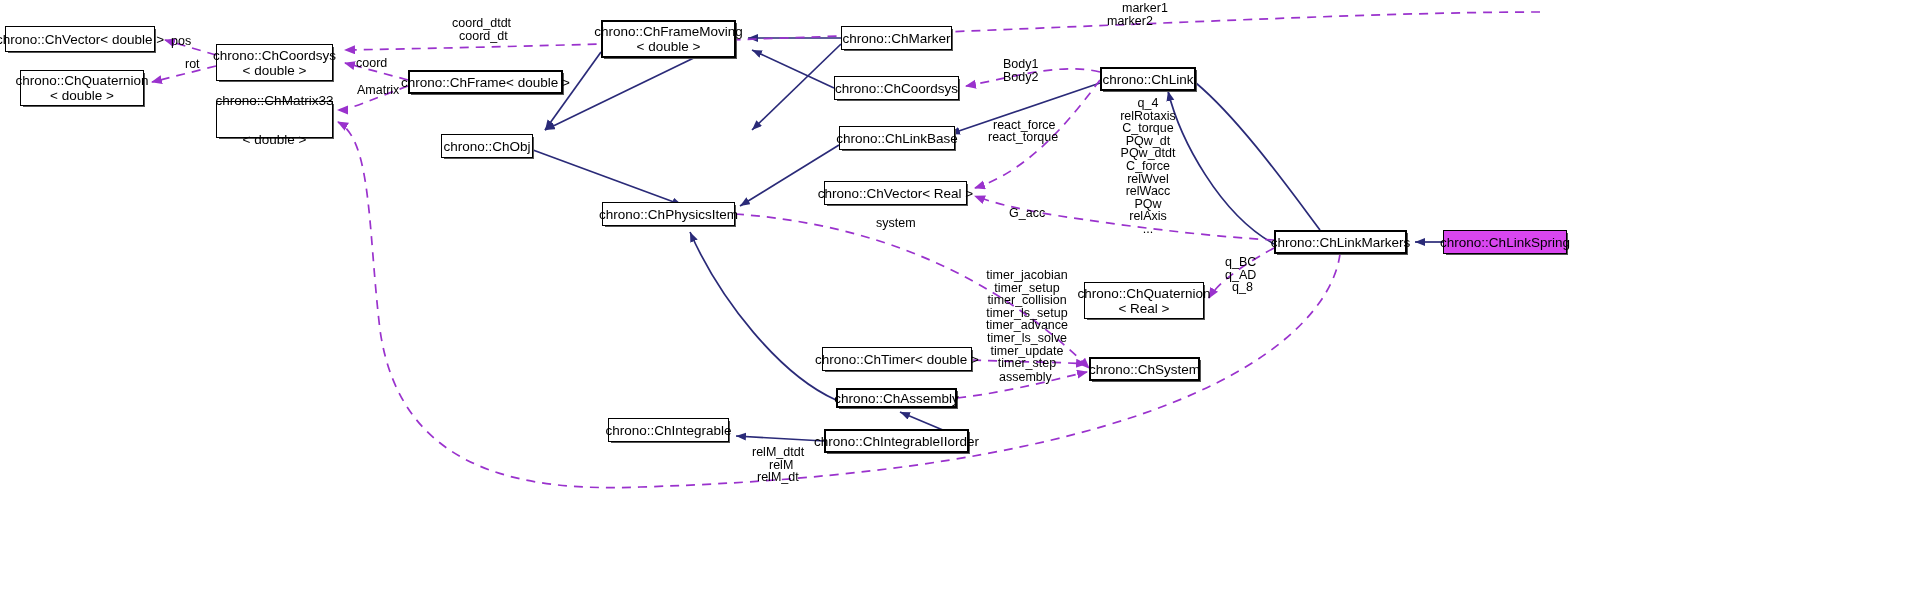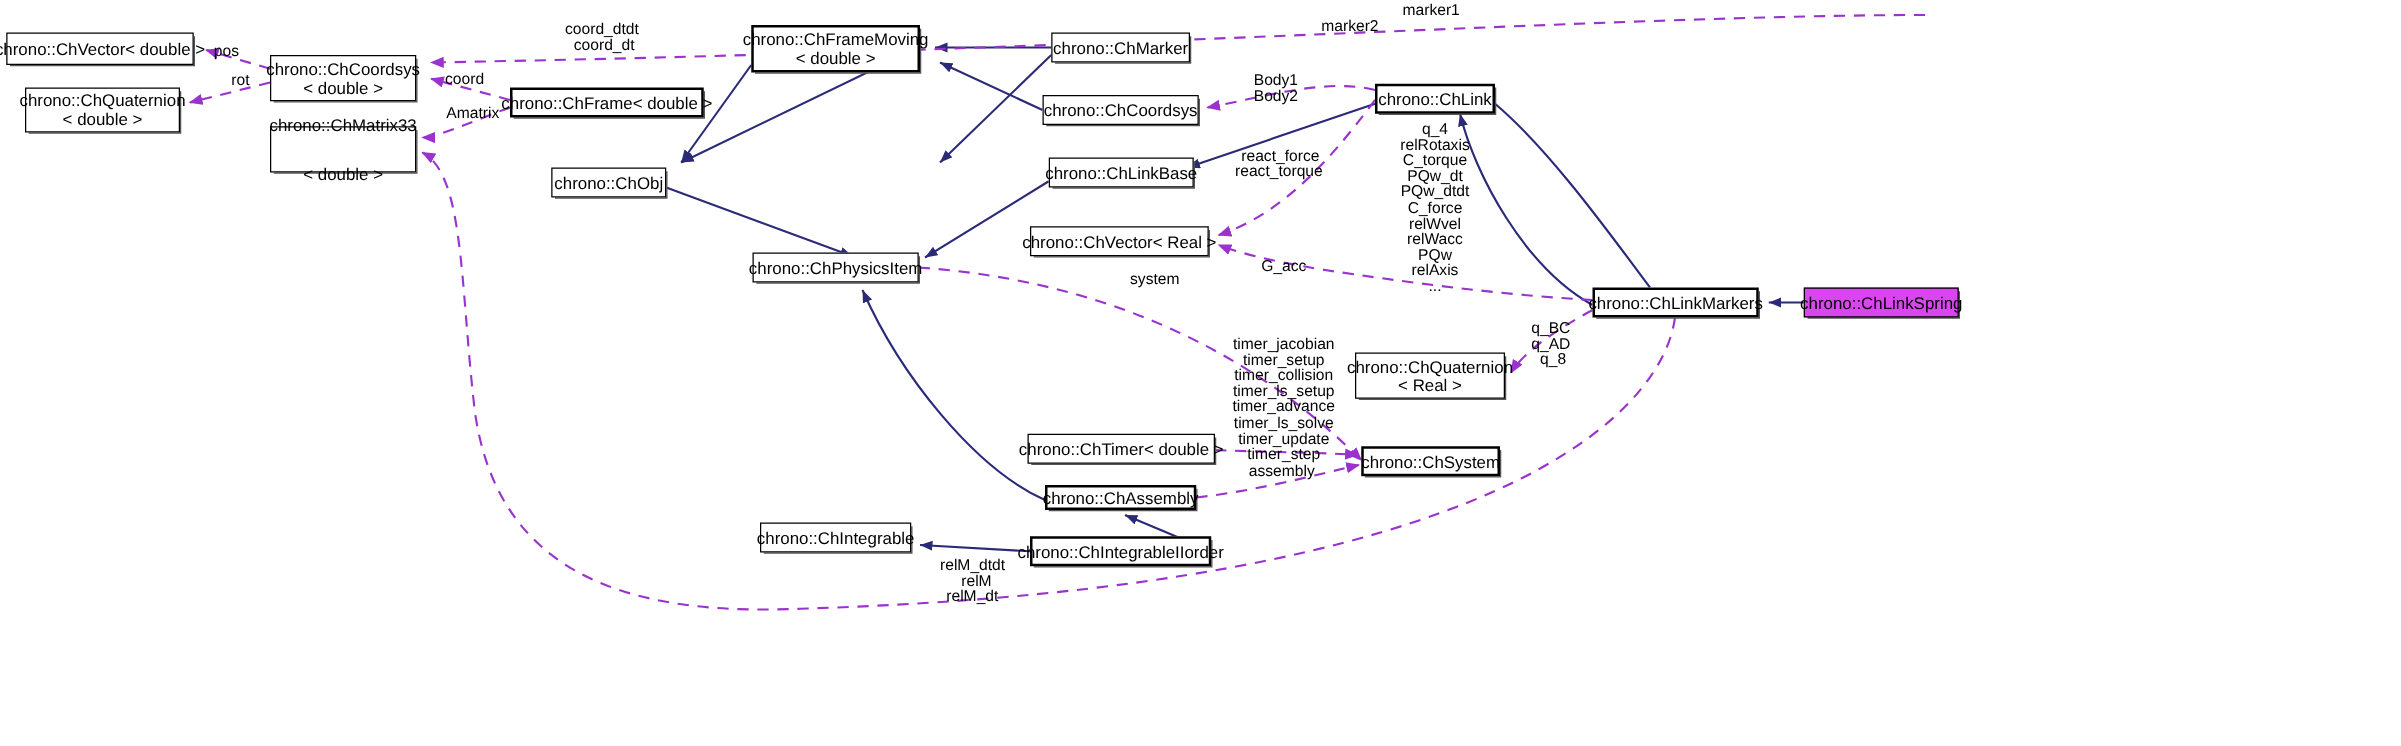--- a/index.html
+++ b/index.html
@@ -190,26 +190,26 @@
 
   <div>
 
   <div class="edge-label" style="left: 171px; top: 35px;">pos</div>
       <div class="edge-label" style="left: 185px; top: 58px;">rot</div>
       <div class="edge-label" style="left: 452px; top: 17px;">coord_dtdt</div>
       <div class="edge-label" style="left: 459px; top: 30px;">coord_dt</div>
       <div class="edge-label" style="left: 356px; top: 57px;">coord</div>
       <div class="edge-label" style="left: 357px; top: 84px;">Amatrix</div>
       <div class="edge-label" style="left: 1122px; top: 2px;">marker1</div>
-      <div class="edge-label" style="left: 1057px; top: 15px;">marker2</div>
+      <div class="edge-label" style="left: 1107px; top: 15px;">marker2</div>
       <div class="edge-label" style="left: 1003px; top: 58px;">Body1</div>
       <div class="edge-label" style="left: 1003px; top: 71px;">Body2</div>
       <div class="edge-label" style="left: 993px; top: 119px;">react_force</div>
       <div class="edge-label" style="left: 988px; top: 131px;">react_torque</div>
-      <div class="edge-label" style="left: 876px; top: 217px; margin-left: 28px;">system</div>
+      <div class="edge-label" style="left: 876px; top: 217px;">system</div>
       <div class="edge-label" style="left: 1009px; top: 207px;">G_acc</div>
       <div class="edge-label" style="left: 999px; top: 371px;">assembly</div>
       <div class="edge-label" style="left: 1225px; top: 256px;">q_BC</div>
       <div class="edge-label" style="left: 1225px; top: 269px;">q_AD</div>
       <div class="edge-label" style="left: 1232px; top: 281px;">q_8</div>
       <div class="edge-label" style="left: 752px; top: 446px;">relM_dtdt</div>
       <div class="edge-label" style="left: 769px; top: 459px;">relM</div>
       <div class="edge-label" style="left: 757px; top: 471px;">relM_dt</div>
       <div class="edge-label multiline" style="left: 1100px; top: 97px; width: 96px;">
         <div>q_4</div>

